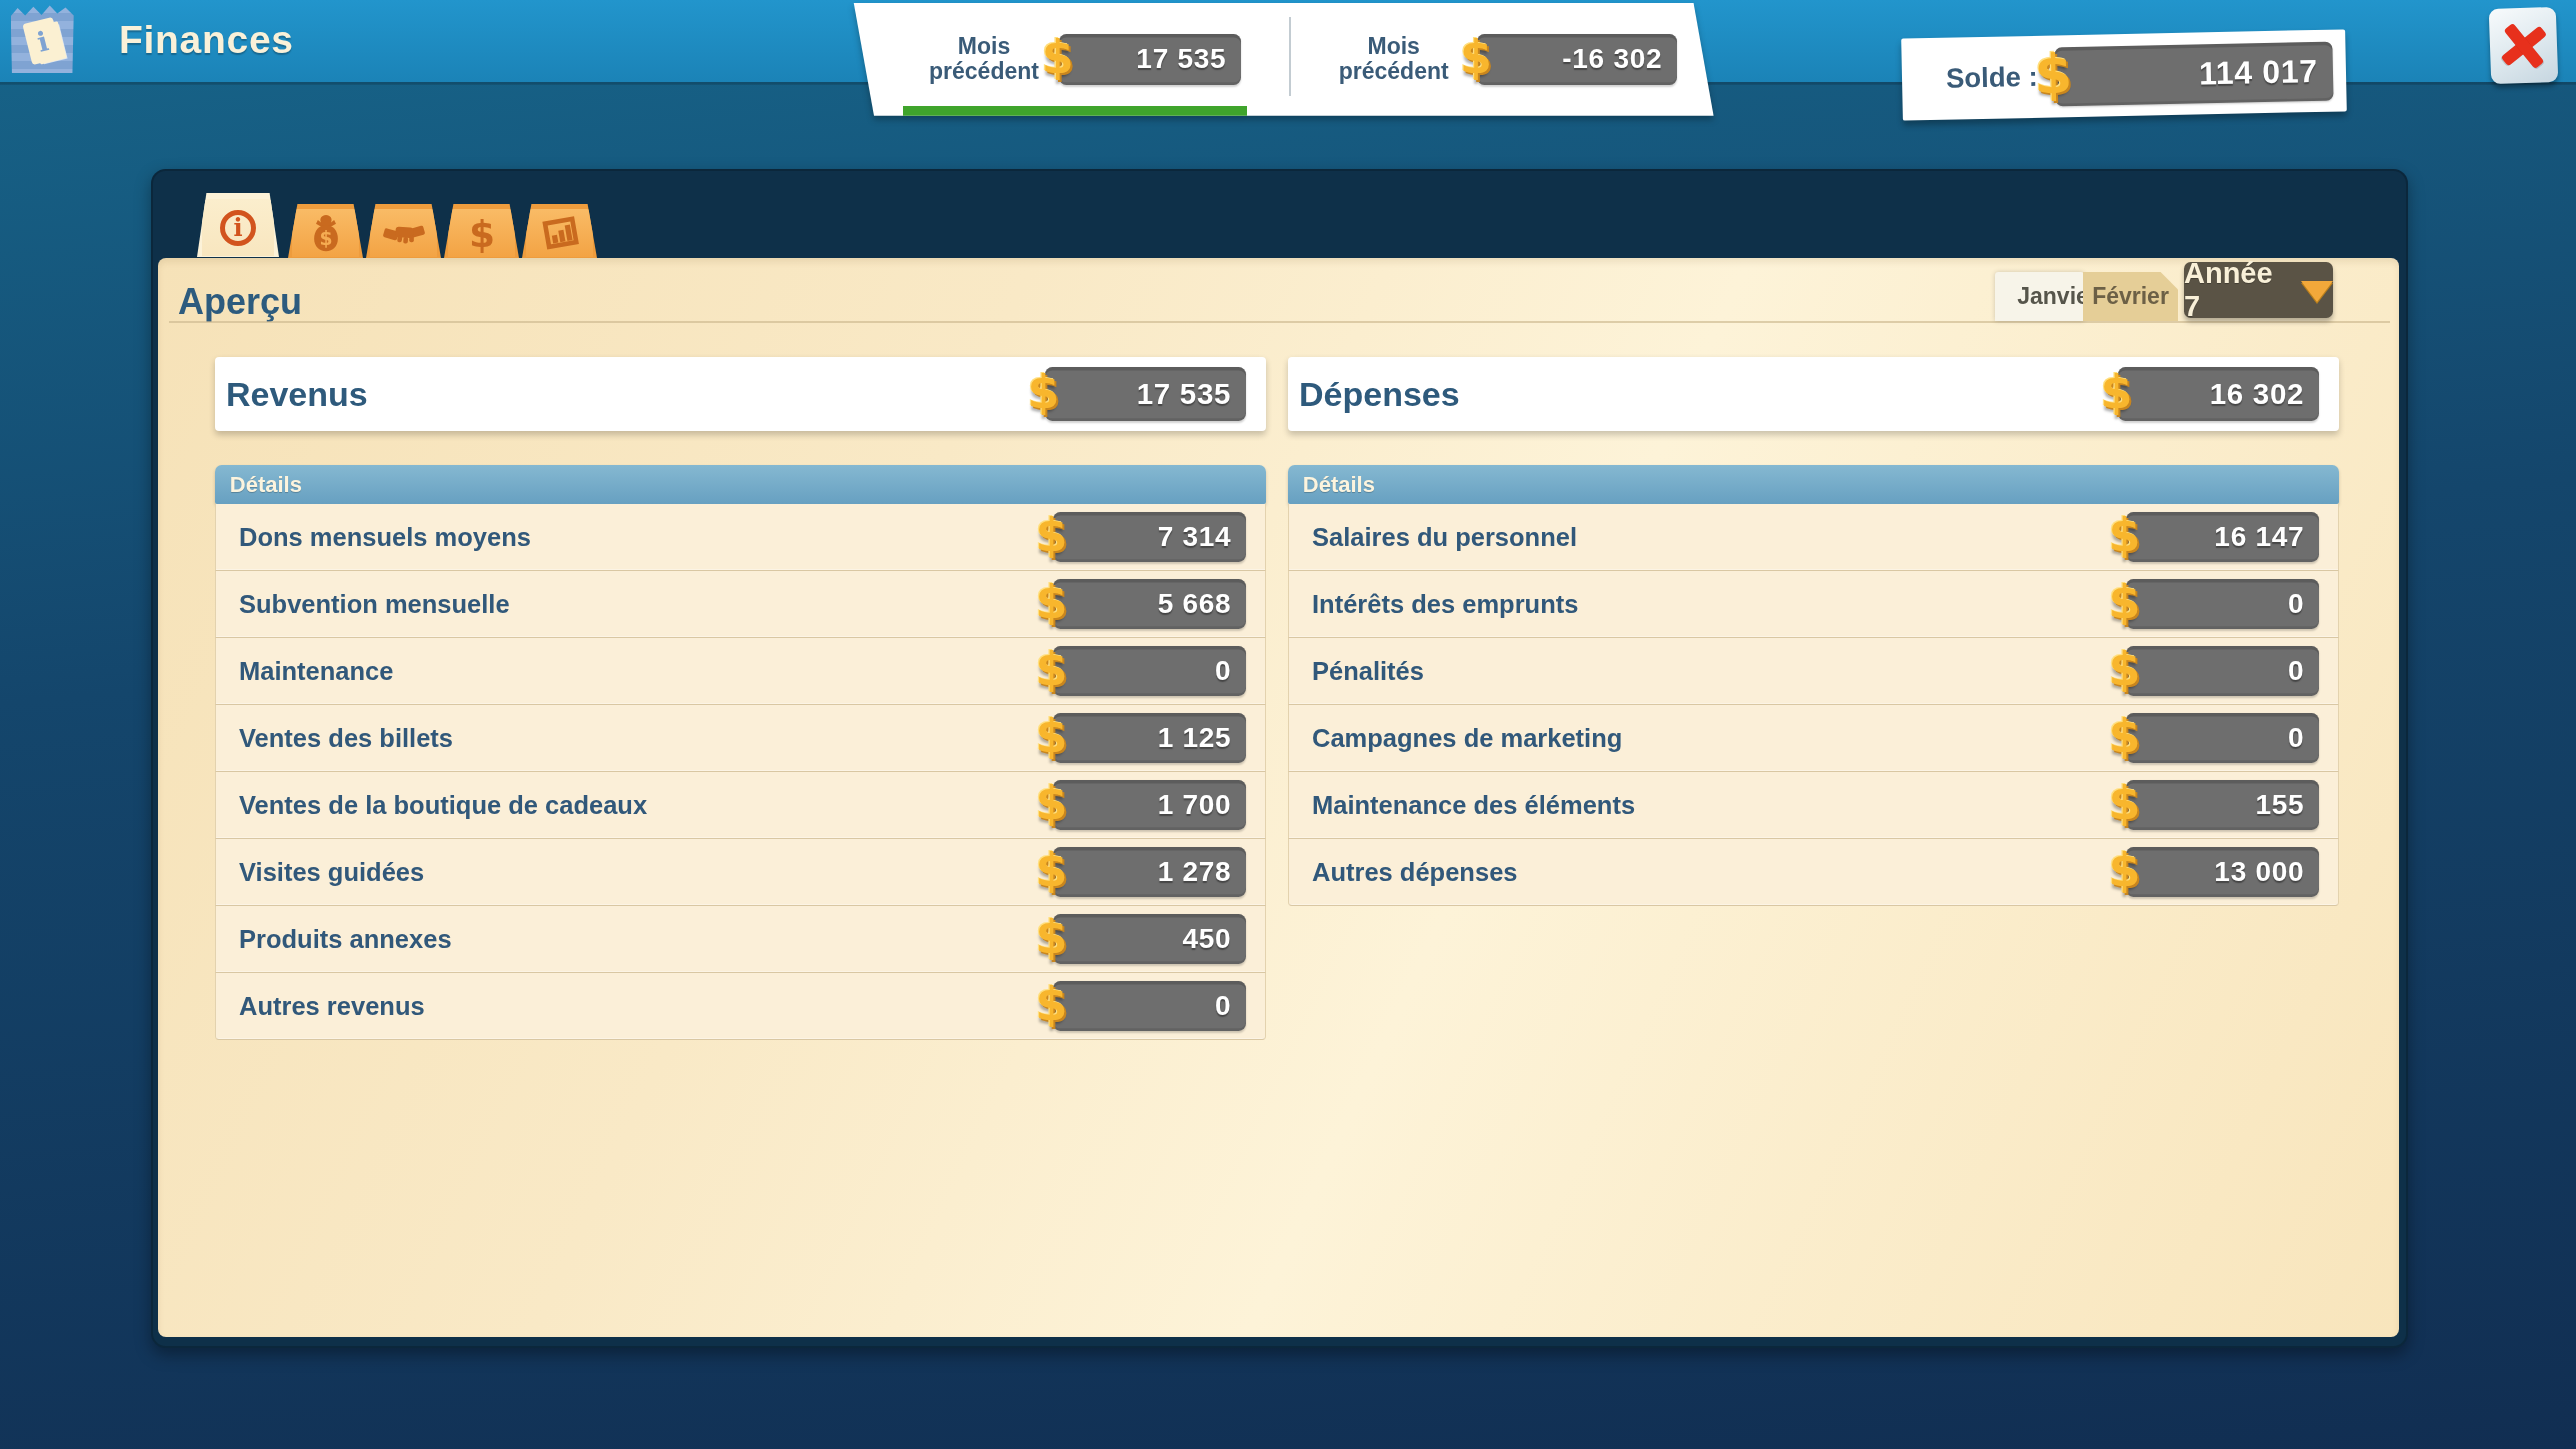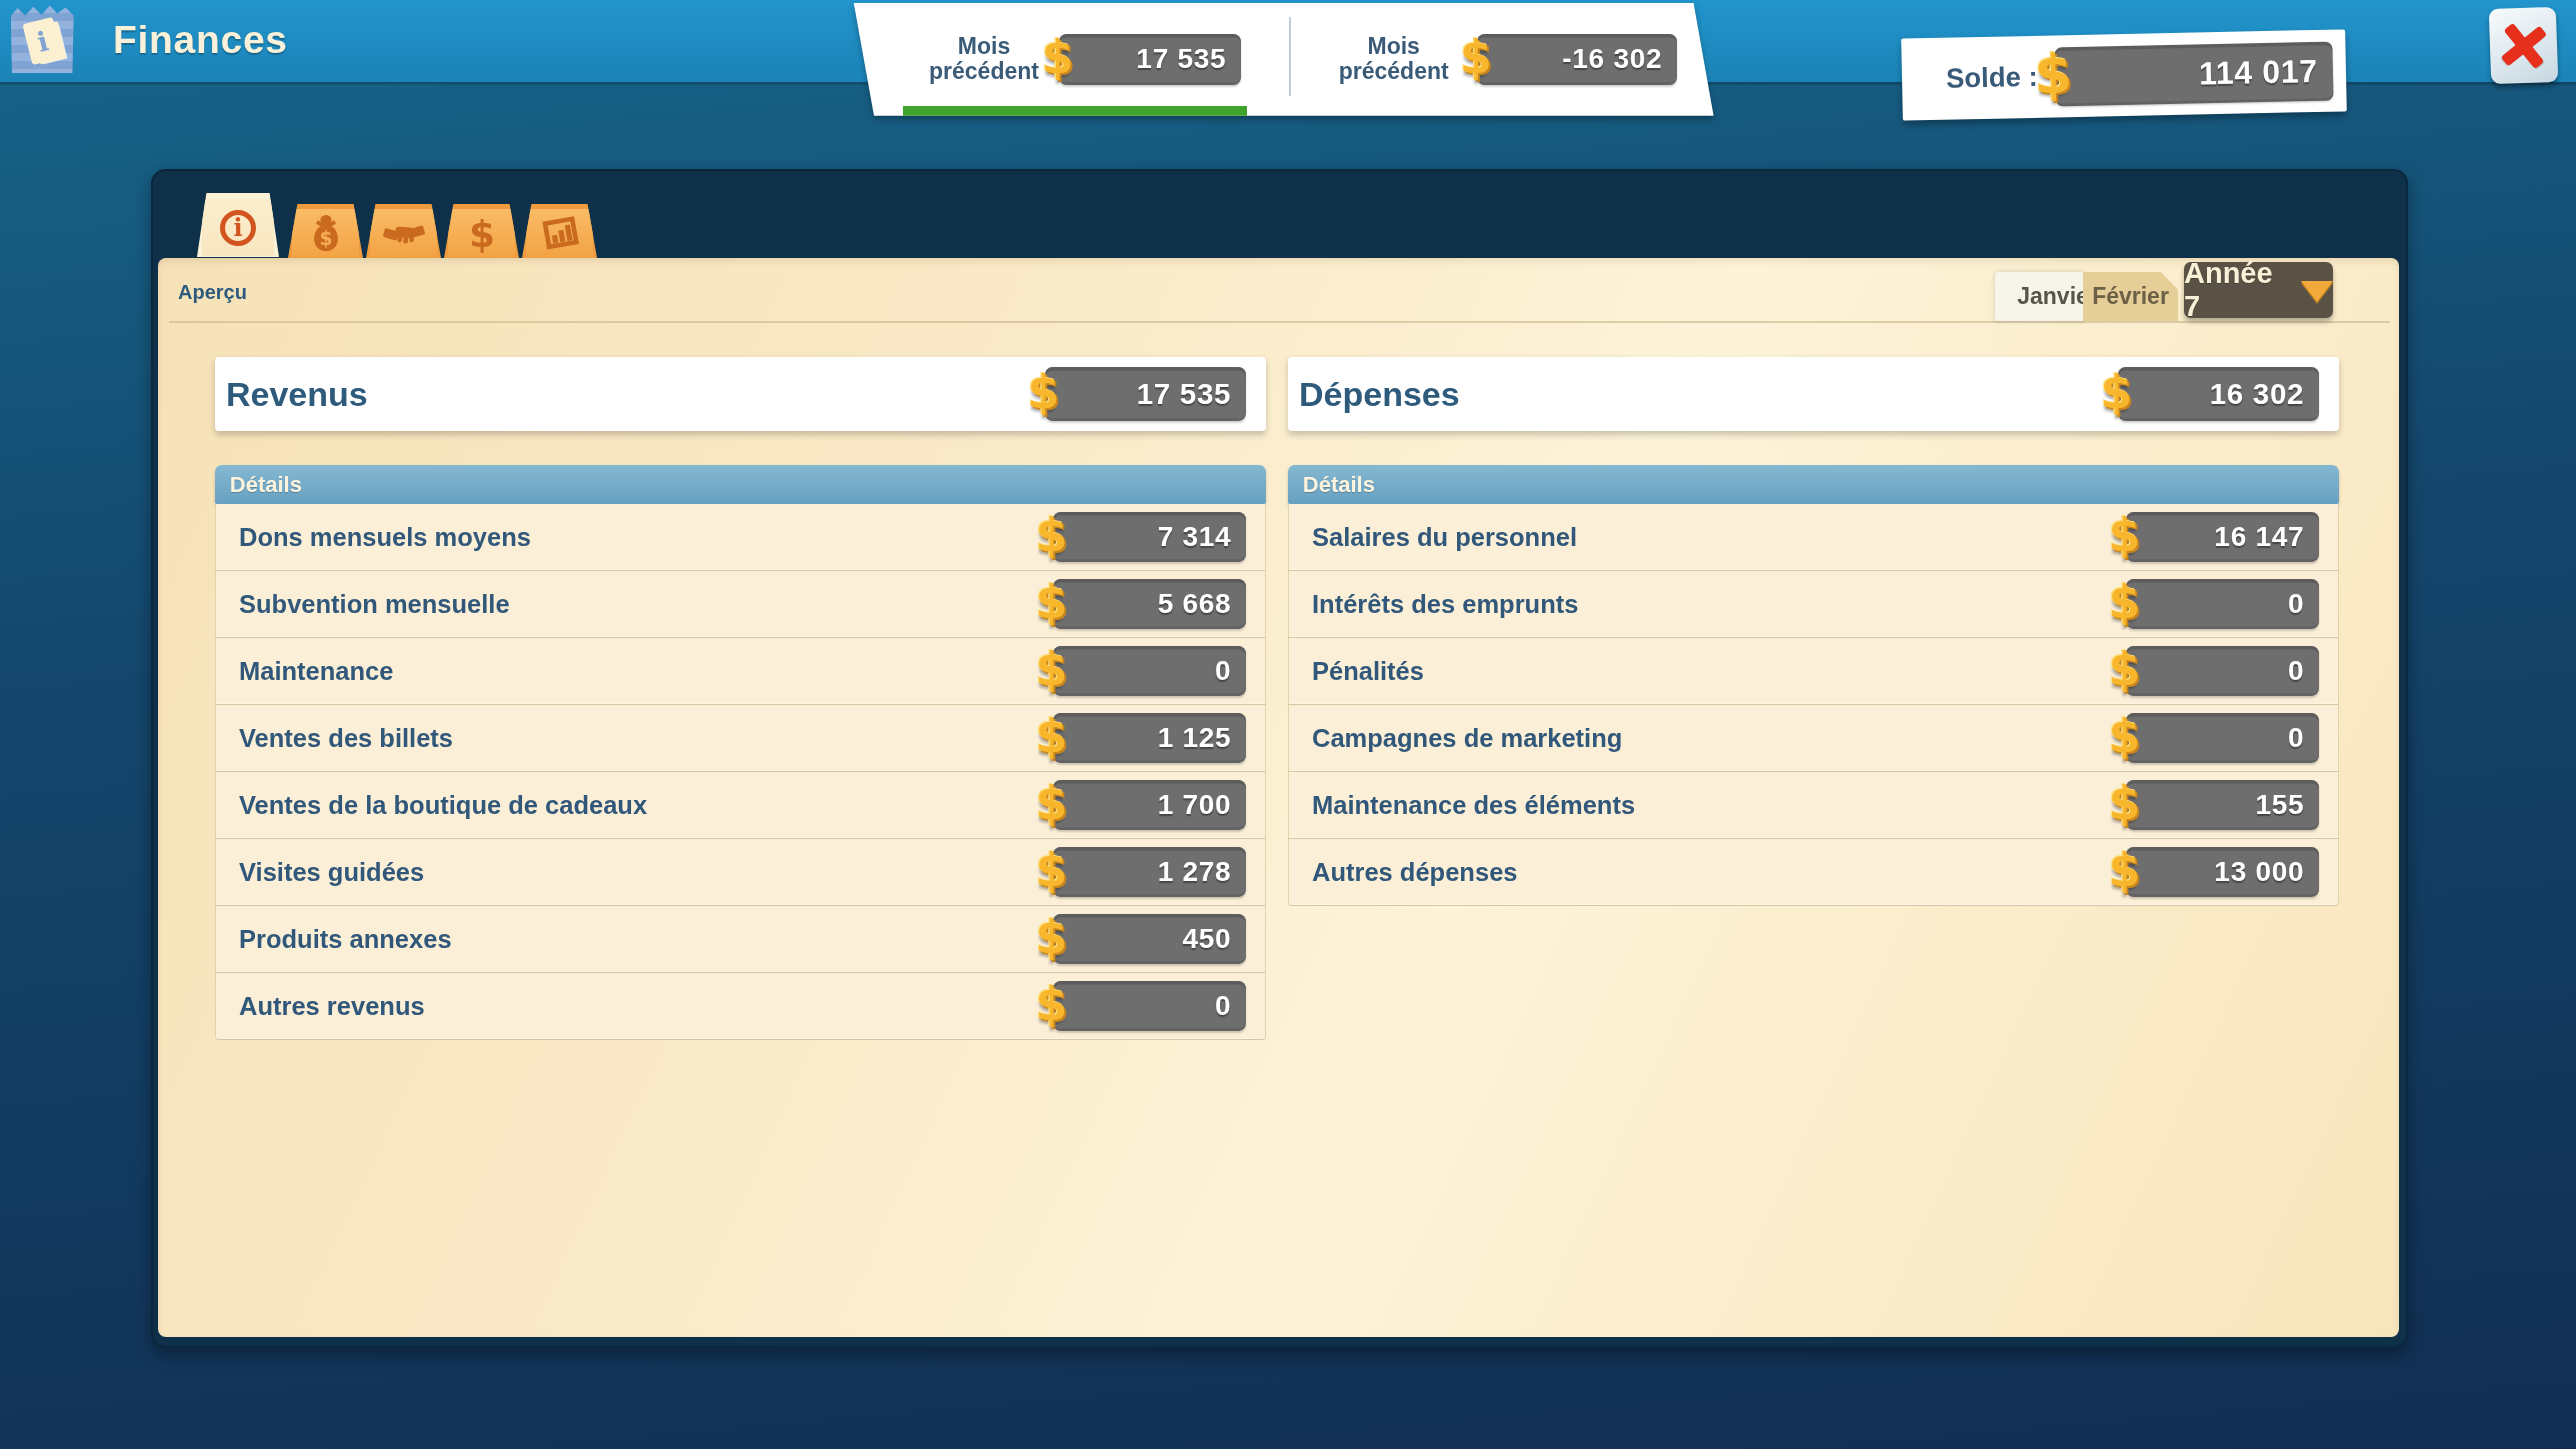--- a/index.html
+++ b/index.html
@@ -24,21 +24,21 @@
     z-index:6;
   }
   .app-book {
     position:absolute; left:16px; top:14.8px; width:31px; height:42px;
     background:#fbf0d2; border-radius:3.4px; transform:rotate(-14deg);
     box-shadow:6px 3.4px 0 -2px #fbf0d2, 8px 5.4px 0 -3.4px #d9e4f2;
     display:flex; align-items:center; justify-content:center;
   }
   .app-book span{ font-family:"DejaVu Serif",serif; font-weight:700; font-size:27px; color:#7fa3d2; }
   .app-title {
-    position:absolute; left:113px; top:0; height:70px; line-height:79px;
+    position:absolute; left:119px; top:0; height:70px; line-height:79px;
     font-size:39px; font-weight:700; color:#f9f1d9; letter-spacing:0.7px;
     text-shadow:0 2px 1.3px rgba(0,0,0,.25); z-index:6;
   }
 
   
   .top-banner {
     position:absolute; left:847px; top:2.7px; width:872px; height:113px; z-index:7;
     filter:drop-shadow(0 4px 3.4px rgba(0,0,0,.28));
   }
   .top-banner-inner {
@@ -149,21 +149,21 @@
     display:flex; align-items:center; justify-content:center;
   }
   .tab-icon{ display:flex; align-items:center; justify-content:center; }
   .info-ring{
     width:36px; height:36px; border:5.4px solid #d2541e; border-radius:50%;
     display:flex; align-items:center; justify-content:center;
   }
   .info-ring span{ font-family:"DejaVu Serif",serif; font-weight:700; font-size:24px; color:#d2541e; line-height:1; }
 
   
-  .panel-title { position:absolute; left:20px; top:23px; font-size:20px; font-weight:700; color:#2d5b7e; }
+  .panel-title { position:absolute; left:20px; top:23px; font-size:36px; font-weight:700; color:#2d5b7e; }
   .header-divider { position:absolute; left:10.7px; right:9.4px; top:63px; height:2px; background:#cdb98f; opacity:.65; }
   .month-btn {
     position:absolute; top:14px; height:49px; display:flex; align-items:center; justify-content:center;
     font-size:23px; font-weight:700; cursor:pointer;
   }
   .month-jan { left:1837px; width:89px; background:#f7f4e9; color:#56554b; border-radius:3.4px 3.4px 0 0;
     box-shadow:0 0 5.4px rgba(0,0,0,.18);padding-left:36px; }
   .month-feb { left:1925px; width:95px; background:#e5ce97; color:#6c6046;
     clip-path:polygon(0 0, calc(100% - 17.4px) 0, 100% 17.4px, 100% 100%, 0 100%); }
   .year-btn {

